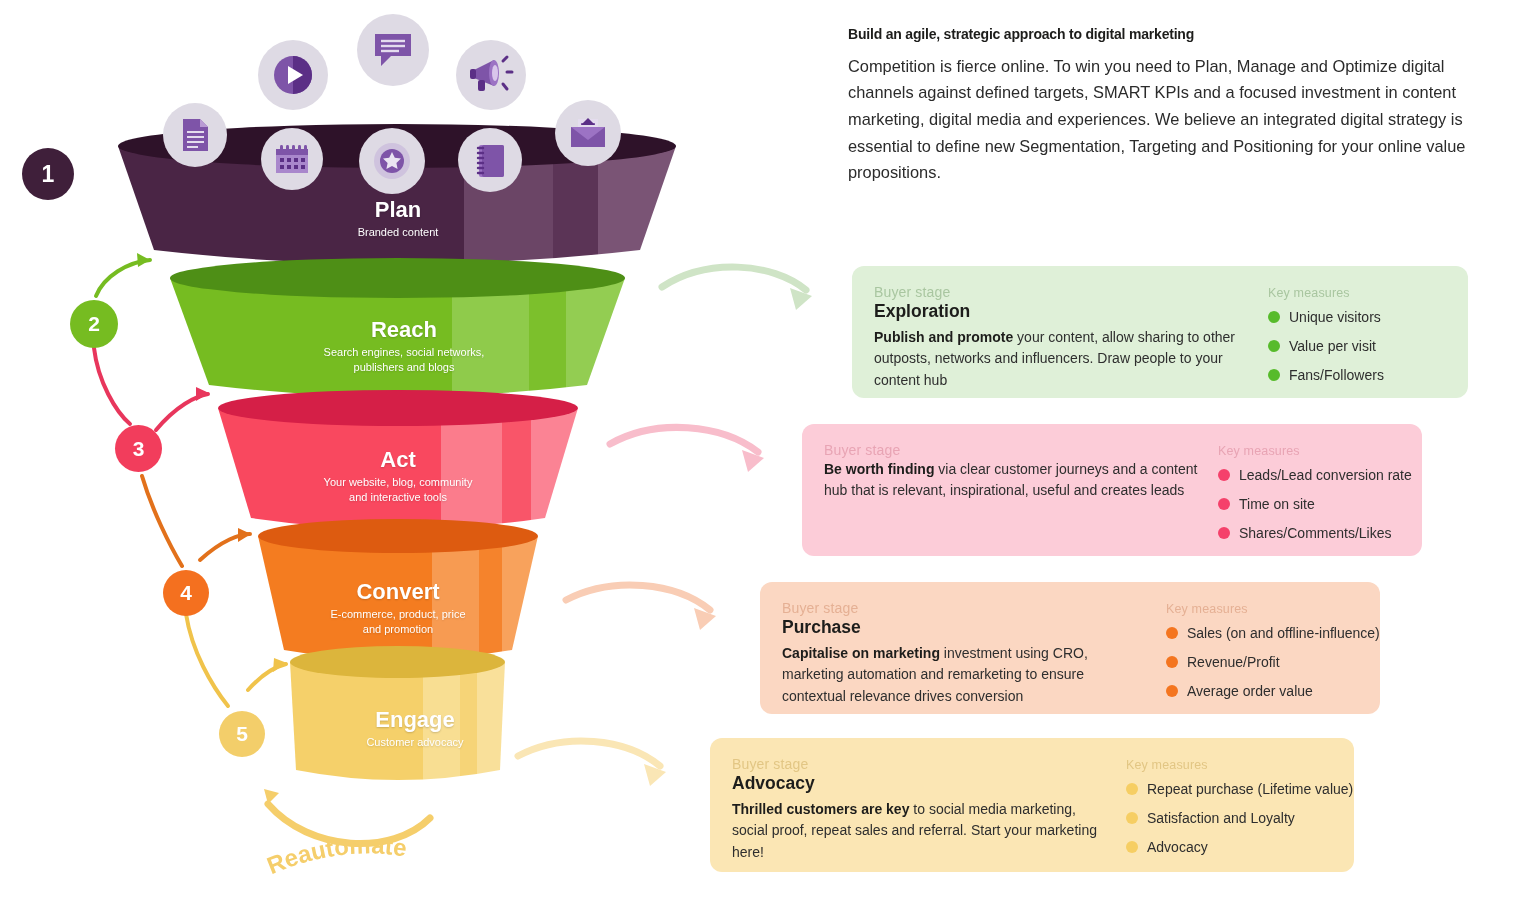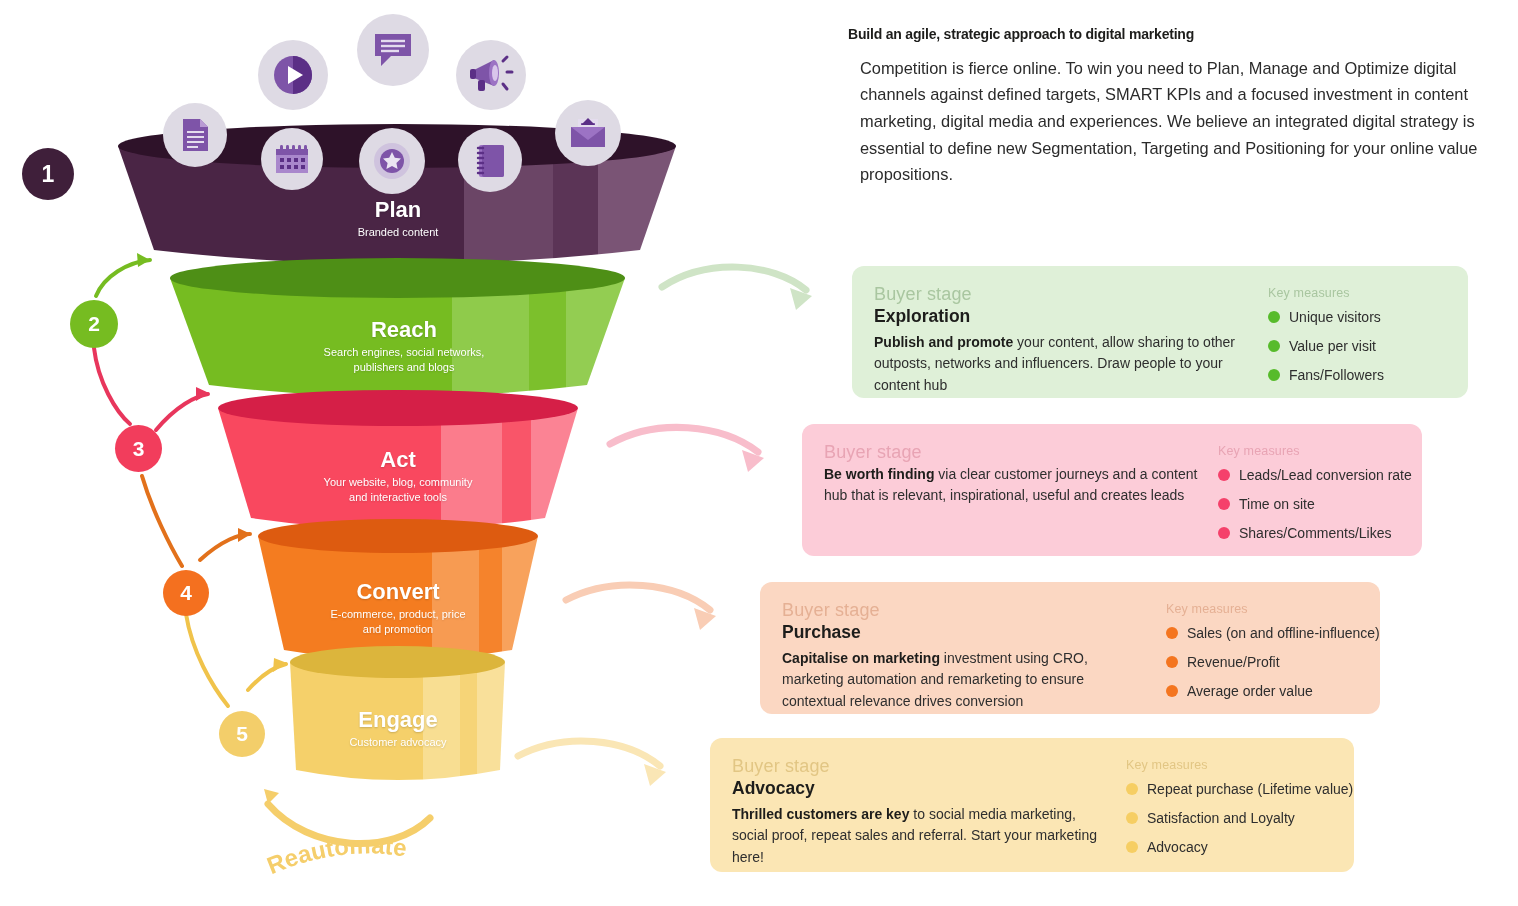--- a/index.html
+++ b/index.html
@@ -11,29 +11,29 @@
   }
   #stage{position:absolute;inset:0;width:1518px;height:906px;}
 
   
   .right-col{position:absolute;left:848px;top:26px;width:660px;}
   .hdr-title{
     font-size:14px;font-weight:bold;color:#1d1d1b;letter-spacing:-.2px;
     margin:0 0 10px 0;line-height:1.2;
   }
   .hdr-body{
-    font-size:16.4px;color:#2b2b2b;line-height:1.62;margin:12px;font-weight:400;
+    font-size:16.4px;color:#2b2b2b;line-height:1.62;margin:0;font-weight:400;
   }
 
   
   .panel{position:absolute;border-radius:12px;box-sizing:border-box;
          display:flex;padding:18px 22px 16px 22px;}
   .panel .left{flex:0 0 auto;}
   .panel .right{flex:0 0 auto;}
-  .buyer-lbl{font-size:18px;letter-spacing:.15px;margin-bottom:1px;}
+  .buyer-lbl{font-size:14px;letter-spacing:.15px;margin-bottom:1px;}
   .stage-name{font-size:17.5px;font-weight:bold;color:#1d1d1b;margin-bottom:5px;line-height:1.2;}
   .stage-desc{font-size:14px;color:#2e2e2e;line-height:1.52;}
   .stage-desc b{font-weight:bold;color:#1d1d1b;}
   .km-lbl{font-size:12.5px;letter-spacing:.15px;margin-bottom:9px;}
   .km-item{display:flex;align-items:center;font-size:14px;color:#2e2e2e;margin-bottom:12px;line-height:1.2;}
   .km-item:last-child{margin-bottom:0;}
   .dot{width:12px;height:12px;border-radius:50%;margin-right:9px;flex:0 0 auto;}
 
   
   .p-green{background:#dff0d8;}
@@ -303,21 +303,21 @@
     <div class="f-sub">Search engines, social networks,<br>publishers and blogs</div>
   </div>
   <div class="f-label" style="left:248px;top:448px;width:300px;">
     <div class="f-title">Act</div>
     <div class="f-sub">Your website, blog, community<br>and interactive tools</div>
   </div>
   <div class="f-label" style="left:248px;top:580px;width:300px;">
     <div class="f-title">Convert</div>
     <div class="f-sub">E-commerce, product, price<br>and promotion</div>
   </div>
-  <div class="f-label" style="left:248px;top:708px;width:300px;">
+  <div class="f-label" style="left:265px;top:708px;width:300px;">
     <div class="f-title">Engage</div>
     <div class="f-sub">Customer advocacy</div>
   </div>
 
   <div class="num" style="left:22px;top:148px;width:52px;height:52px;background:#3F1F3A;font-size:23px;">
     <span>1</span>
   </div>
   <div class="num" style="left:70px;top:300px;width:48px;height:48px;background:#76BC21;font-size:21px;">
     <span>2</span>
   </div>

